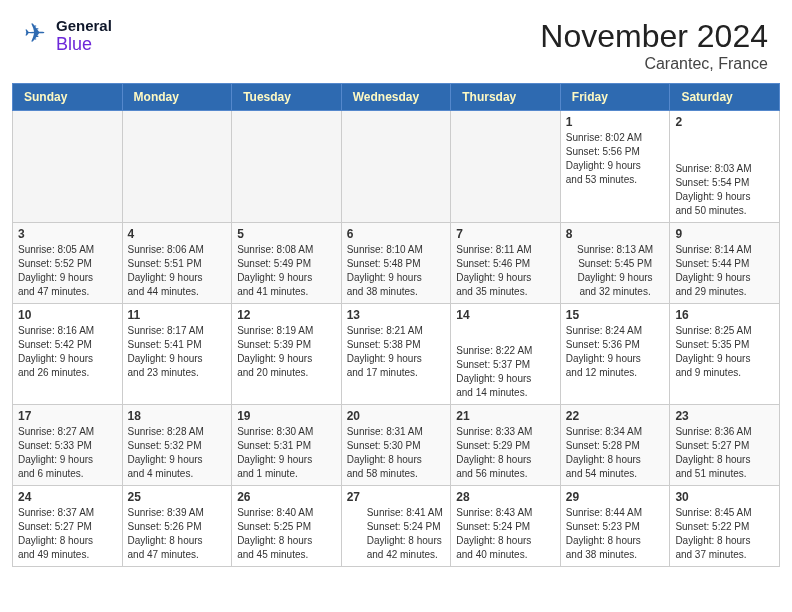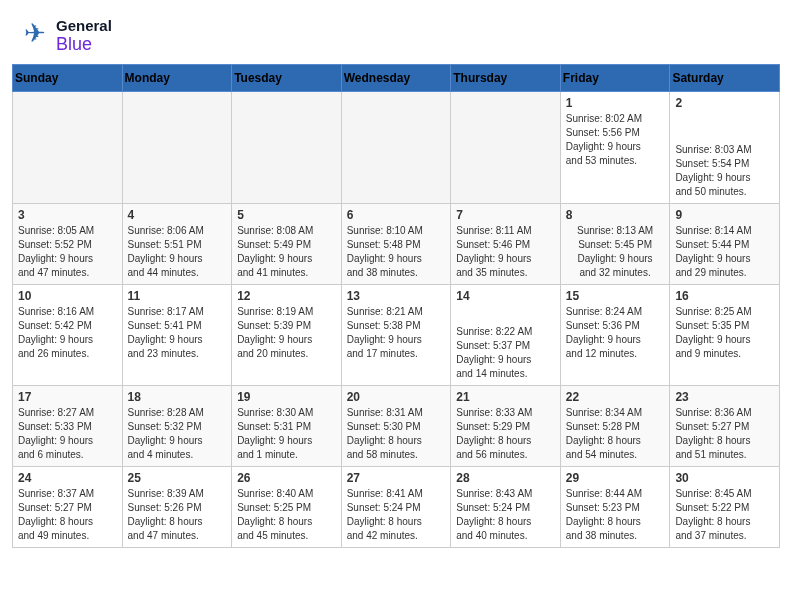--- a/index.html
+++ b/index.html
@@ -54,24 +54,24 @@
       font-weight: normal;
     }
     .calendar {
       width: calc(792px - 24px);
       margin: 0 12px;
       border-collapse: collapse;
       table-layout: fixed;
     }
     .calendar th {
       background: #2e6ab1;
-      color: #000000;
+      color: #fef9c3;
       font-size: 12px;
       font-weight: bold;
-      padding: 6px 2px;
+      padding: 6px 11px;
       text-align: left;
       border: 1px solid #5588cc;
     }
     .calendar td {
       border: 1px solid #ccc;
       vertical-align: top;
       padding: 4px 5px;
       font-size: 10px;
       color: #333;
       height: 80px;
@@ -101,20 +101,24 @@
 <div class="header">
   <div class="logo">
     <svg class="logo-icon" viewBox="0 0 28 28">
       <text x="0" y="20" font-size="26" fill="#2e6ab1">✈</text>
     </svg>
     <div class="logo-text">
       <span class="logo-general">General</span>
       <span class="logo-blue">Blue</span>
     </div>
   </div>
+  <div class="title-block">
+    <div class="month-title">November 2024</div>
+    <div class="location-title">Carantec, France</div>
+  </div>
 </div>
 
 <table class="calendar">
   <thead>
     <tr id="header-row">
         <th>Sunday</th>
         <th>Monday</th>
         <th>Tuesday</th>
         <th>Wednesday</th>
         <th>Thursday</th>
@@ -314,21 +318,21 @@
         </td>
         <td>
           <span class="day-num">26</span>
           <div class="day-info" style="white-space: pre-line;">Sunrise: 8:40 AM
 Sunset: 5:25 PM
 Daylight: 8 hours
 and 45 minutes.</div>
         </td>
         <td>
           <span class="day-num">27</span>
-          <div class="day-info" style="white-space: pre-line;">Sunrise: 8:41 AM
+          <div class="day-info" style="white-space: pre-line; margin-left: 20px;">Sunrise: 8:41 AM
 Sunset: 5:24 PM
 Daylight: 8 hours
 and 42 minutes.</div>
         </td>
         <td>
           <span class="day-num">28</span>
           <div class="day-info" style="white-space: pre-line;">Sunrise: 8:43 AM
 Sunset: 5:24 PM
 Daylight: 8 hours
 and 40 minutes.</div>

